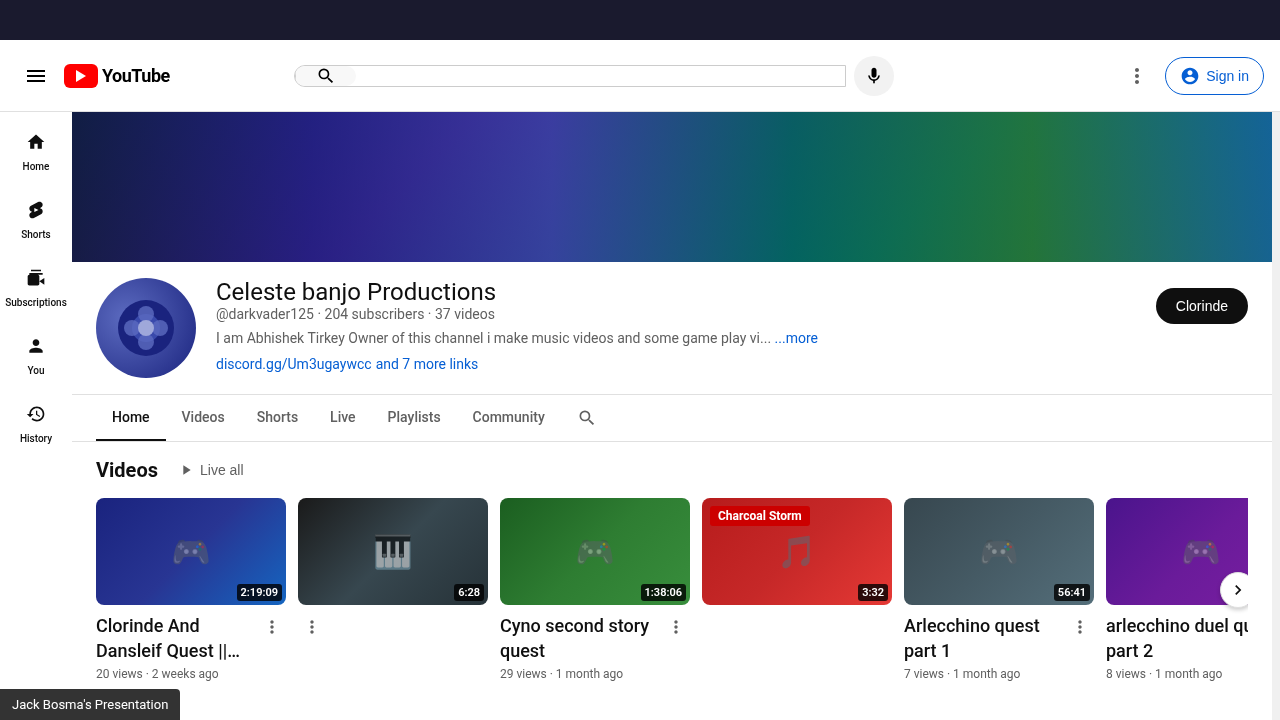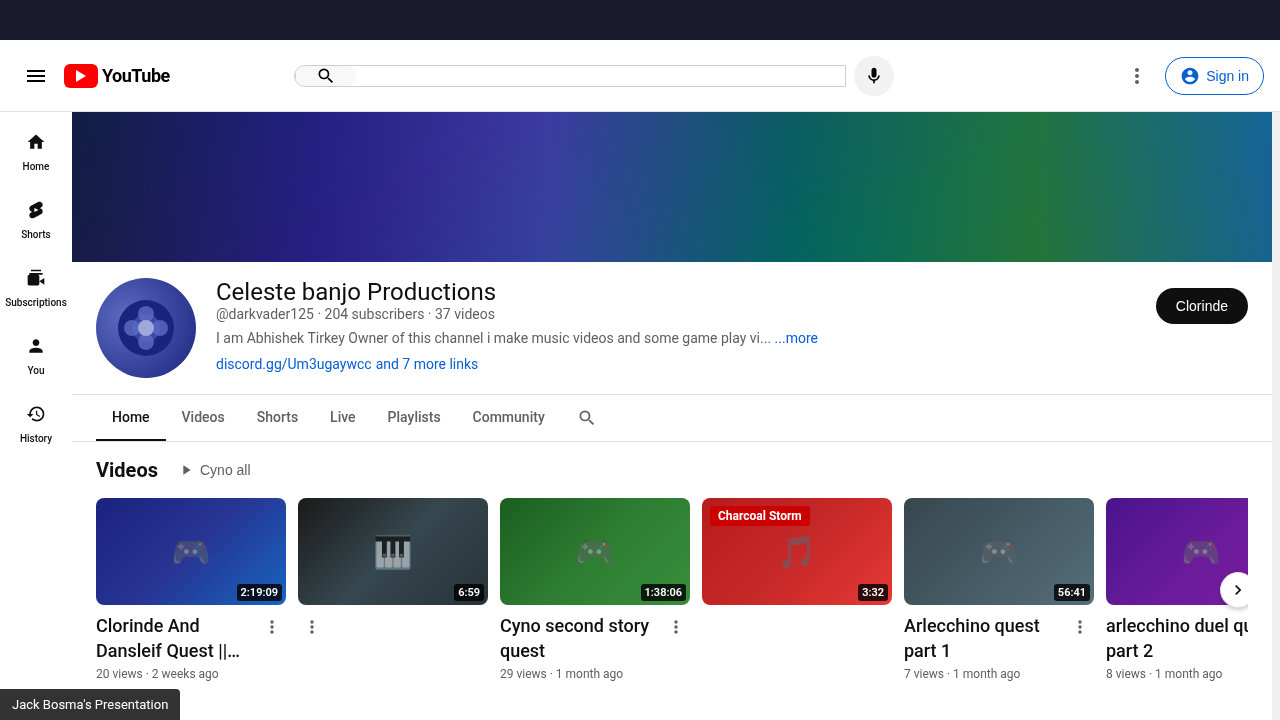--- a/index.html
+++ b/index.html
@@ -638,21 +638,21 @@
       </button>
     </div>
 
     <div class="videos-section">
       <div class="videos-header">
         <span class="videos-title">Videos</span>
         <button class="play-all-btn">
           <svg class="svg-icon-xs" viewBox="0 0 24 24">
               <path d="M8 5v14l11-7z"></path>
             </svg>
-          <span>Cyno all</span>
+          <span>Live all</span>
         </button>
       </div>
 
       <div class="videos-grid" id="videos-grid" style="position: relative;">
 
       <div class="video-card">
       <div class="thumbnail">
         <div style="width:100%;height:100%;background: linear-gradient(135deg, #1a237e 0%, #283593 50%, #1565c0 100%); display:flex; align-items:center; justify-content:center; font-size:32px;">
           <span style="opacity:0.5">🎮</span>
         </div>
@@ -670,21 +670,21 @@
           </svg>
         </button>
       </div>
     </div>
           <div class="video-card">
       <div class="thumbnail">
         <div style="width:100%;height:100%;background: linear-gradient(135deg, #1a1a1a 0%, #37474f 50%, #263238 100%); display:flex; align-items:center; justify-content:center; font-size:32px;">
           <span style="opacity:0.5">🎹</span>
         </div>
 
-        <div class="duration-badge">6:59</div>
+        <div class="duration-badge">6:28</div>
       </div>
       <div class="video-info">
         <button class="more-btn">
           <svg width="20" height="20" viewBox="0 0 24 24" fill="#606060">
             <path d="M12 8c1.1 0 2-.9 2-2s-.9-2-2-2-2 .9-2 2 .9 2 2 2zm0 2c-1.1 0-2 .9-2 2s.9 2 2 2 2-.9 2-2-.9-2-2-2zm0 6c-1.1 0-2 .9-2 2s.9 2 2 2 2-.9 2-2-.9-2-2-2z"></path>
           </svg>
         </button>
       </div>
     </div>
           <div class="video-card">

